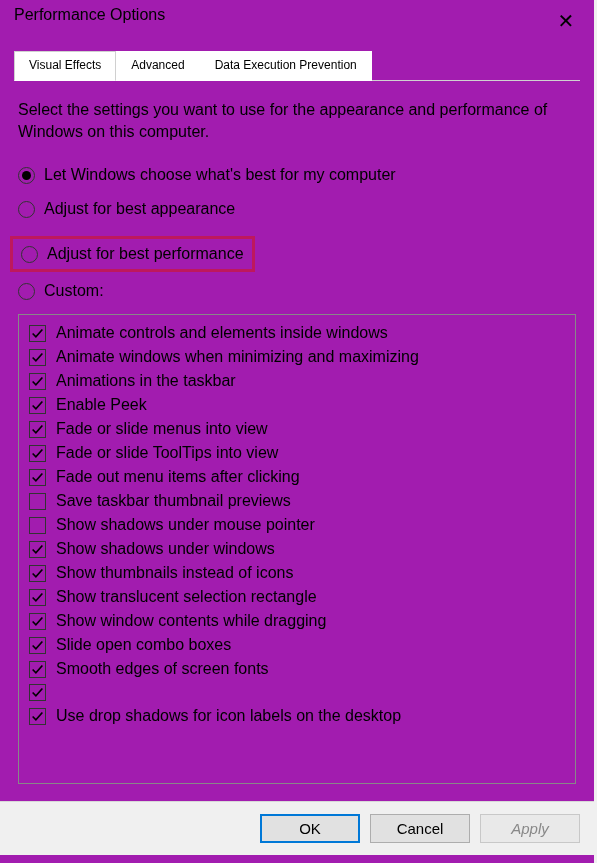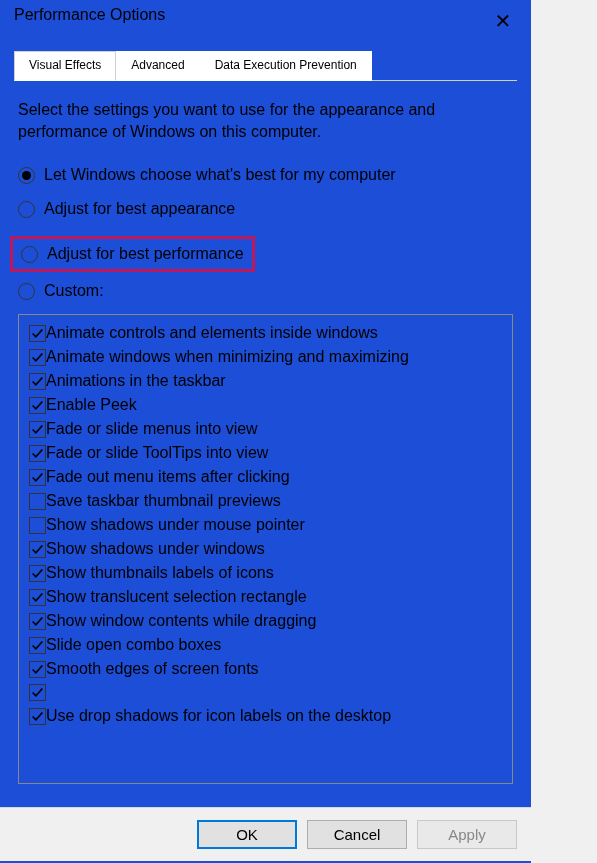--- a/index.html
+++ b/index.html
@@ -9,22 +9,22 @@
     }
     body {
       font-family: "Segoe UI", Tahoma, sans-serif;
       font-size: 15px;
       background: #f0f0f0;
       width: 597px;
       height: 863px;
       overflow: hidden;
     }
     .window {
-      background: #1d4ed8;
-      width: 531px;
+      background: #a21caf;
+      width: 594px;
       height: 863px;
       position: relative;
     }
     .titlebar {
       display: flex;
       justify-content: space-between;
       align-items: flex-start;
       padding: 6px 8px 0 14px;
       height: 36px;
     }
@@ -112,40 +112,41 @@
     }
     .checklist-container {
       border: 1px solid #888;
       padding: 6px 8px 8px 8px;
       margin-top: 2px;
       height: 470px;
     }
     .check-row {
       display: flex;
       align-items: center;
+      gap: 10px;
       padding: 3px 2px;
     }
     .checkbox {
       width: 17px;
       height: 17px;
       border: 1.5px solid #333;
       flex-shrink: 0;
       display: inline-flex;
       align-items: center;
       justify-content: center;
     }
     .checkbox.checked svg { display: block;}
     .checkbox svg { display: none; width: 13px; height: 13px; }
     .check-label {
       font-size: 16px;
       color: #000;
     }
     .bottom-bar {
       position: absolute;
-      bottom: 2px;
+      bottom: 8px;
       left: 0;
       right: 0;
       background: #f0f0f0;
       border-top: 1px solid #d8d8d8;
       padding: 12px 14px;
       display: flex;
       justify-content: flex-end;
       gap: 10px;
     }
     .btn {
@@ -158,20 +159,21 @@
       color: #000;
     }
     .btn.default {
       border: 2px solid #0078d7;
       padding: 4px 9px;
     }
     .btn.disabled {
       color: #888;
       background: #e9e9e9;
       border-color: #c8c8c8;
+      font-style: italic;
     }
   </style>
 </head>
 <body>
 
 <div class="window">
 
   <div class="titlebar">
     <span class="title">Performance Options</span>
     <span class="close-btn">✕</span>
@@ -272,21 +274,21 @@
             </svg>
           </span>
           <span class="check-label">Show shadows under windows</span>
         </div>
         <div class="check-row">
           <span class="checkbox checked">
             <svg viewBox="0 0 16 16">
               <path d="M2 8 L6 12 L14 3" stroke="#000" stroke-width="2" fill="none"></path>
             </svg>
           </span>
-          <span class="check-label">Show thumbnails labels of icons</span>
+          <span class="check-label">Show thumbnails instead of icons</span>
         </div>
         <div class="check-row">
           <span class="checkbox checked">
             <svg viewBox="0 0 16 16">
               <path d="M2 8 L6 12 L14 3" stroke="#000" stroke-width="2" fill="none"></path>
             </svg>
           </span>
           <span class="check-label">Show translucent selection rectangle</span>
         </div>
         <div class="check-row">

